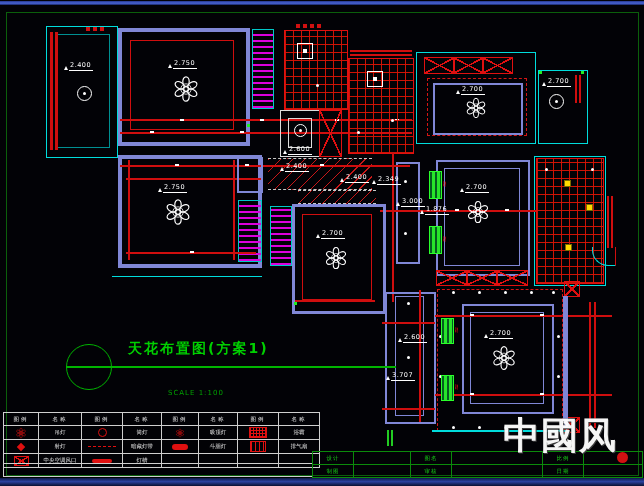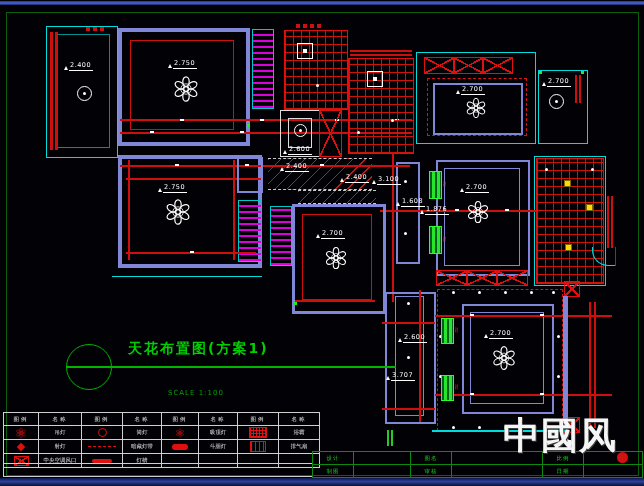--- a/index.html
+++ b/index.html
@@ -210,25 +210,25 @@
   <div class="abs wdot" style="left:545px;top:168px"></div>
   <div class="abs wdot" style="left:591px;top:168px"></div>
   <div class="abs rv" style="left:607px;top:196px;height:52px"></div>
   <div class="abs rv" style="left:611px;top:196px;height:52px"></div>
   <div class="abs" style="left:592px;top:247px;width:22px;height:18px;border:1px solid #00dcdc;border-radius:0 0 0 16px;border-top:none;border-right:1px solid #cf0e0e"></div>
 
   <div class="abs rv" style="left:392px;top:152px;height:150px;width:1.5px"></div>
   <div class="abs wall2" style="left:396px;top:162px;width:20px;height:98px"></div>
   <div class="abs lvl" style="left:372px;top:176px">
       <span class="flag"></span>
-      <span class="num">3.100</span>
+      <span class="num">2.349</span>
     </div>
   <div class="abs lvl" style="left:396px;top:198px">
       <span class="flag"></span>
-      <span class="num">1.608</span>
+      <span class="num">3.000</span>
     </div>
   <div class="abs lvl" style="left:420px;top:206px">
       <span class="flag"></span>
       <span class="num">1.876</span>
     </div>
   <div class="abs wdot" style="left:404px;top:180px"></div>
   <div class="abs wdot" style="left:404px;top:232px"></div>
 
   <div class="abs wall2" style="left:436px;top:160px;width:90px;height:112px"></div>
   <div class="abs wall15" style="left:444px;top:168px;width:74px;height:96px"></div>

